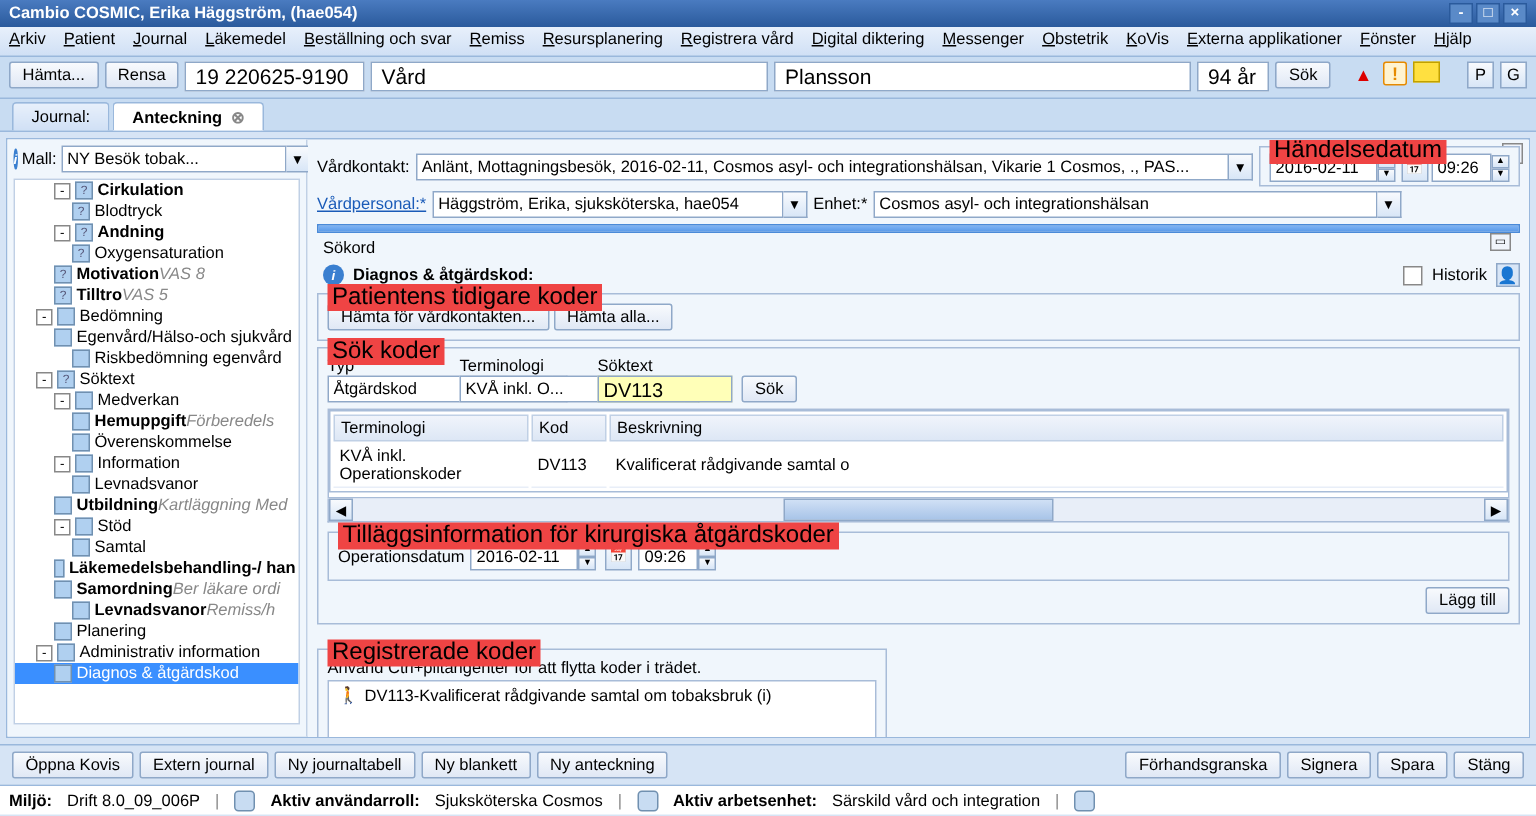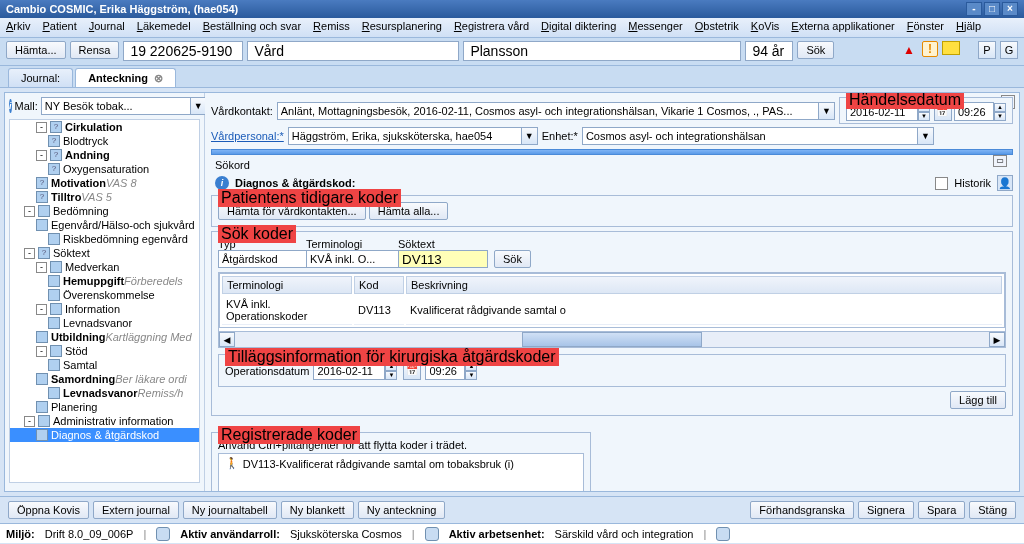--- a/index.html
+++ b/index.html
@@ -126,21 +126,21 @@
     <span class="menu-item"><u>K</u>oVis</span>
     <span class="menu-item"><u>E</u>xterna applikationer</span>
     <span class="menu-item"><u>F</u>önster</span>
     <span class="menu-item"><u>H</u>jälp</span>
   </div>
 
 <div class="toolbar1">
   <button class="btn">Hämta...</button>
   <button class="btn">Rensa</button>
   <input class="field big-text" style="width: 120px;" value="19 220625-9190">
-  <input class="field big-text" style="width: 212px;" value="Vård">
+  <input class="field big-text" style="width: 265px;" value="Vård">
   <input class="field big-text" style="width: 278px;" value="Plansson">
   <input class="field big-text" style="width: 48px;" value="94 år">
   <button class="btn">Sök</button>
   <span style="flex:1"></span>
   <span class="alert-icon red-tri">▲</span>
   <span class="alert-icon orange-i">!</span>
   <span class="yellow-box"></span>
   <span style="width:10px"></span>
   <span class="pg-btn">P</span>
   <span class="pg-btn">G</span>
@@ -239,20 +239,24 @@
           <span class="tree-gray">Kartläggning Med</span>
         </div>
         <div class="tree-item indent2">
           <span class="exp">-</span>
           <span class="node-icon"></span>
           <span>Stöd</span>
         </div>
         <div class="tree-item indent3">
           <span class="node-icon"></span>
           <span>Samtal</span>
+        </div>
+        <div class="tree-item indent2">
+          <span class="node-icon"></span>
+          <span class="tree-bold">Läkemedelsbehandling-/ han</span>
         </div>
         <div class="tree-item indent2">
           <span class="node-icon"></span>
           <span class="tree-bold">Samordning</span> 
           <span class="tree-gray">Ber läkare ordi</span>
         </div>
         <div class="tree-item indent3">
           <span class="node-icon"></span>
           <span class="tree-bold">Levnadsvanor</span> 
           <span class="tree-gray">Remiss/h</span>

